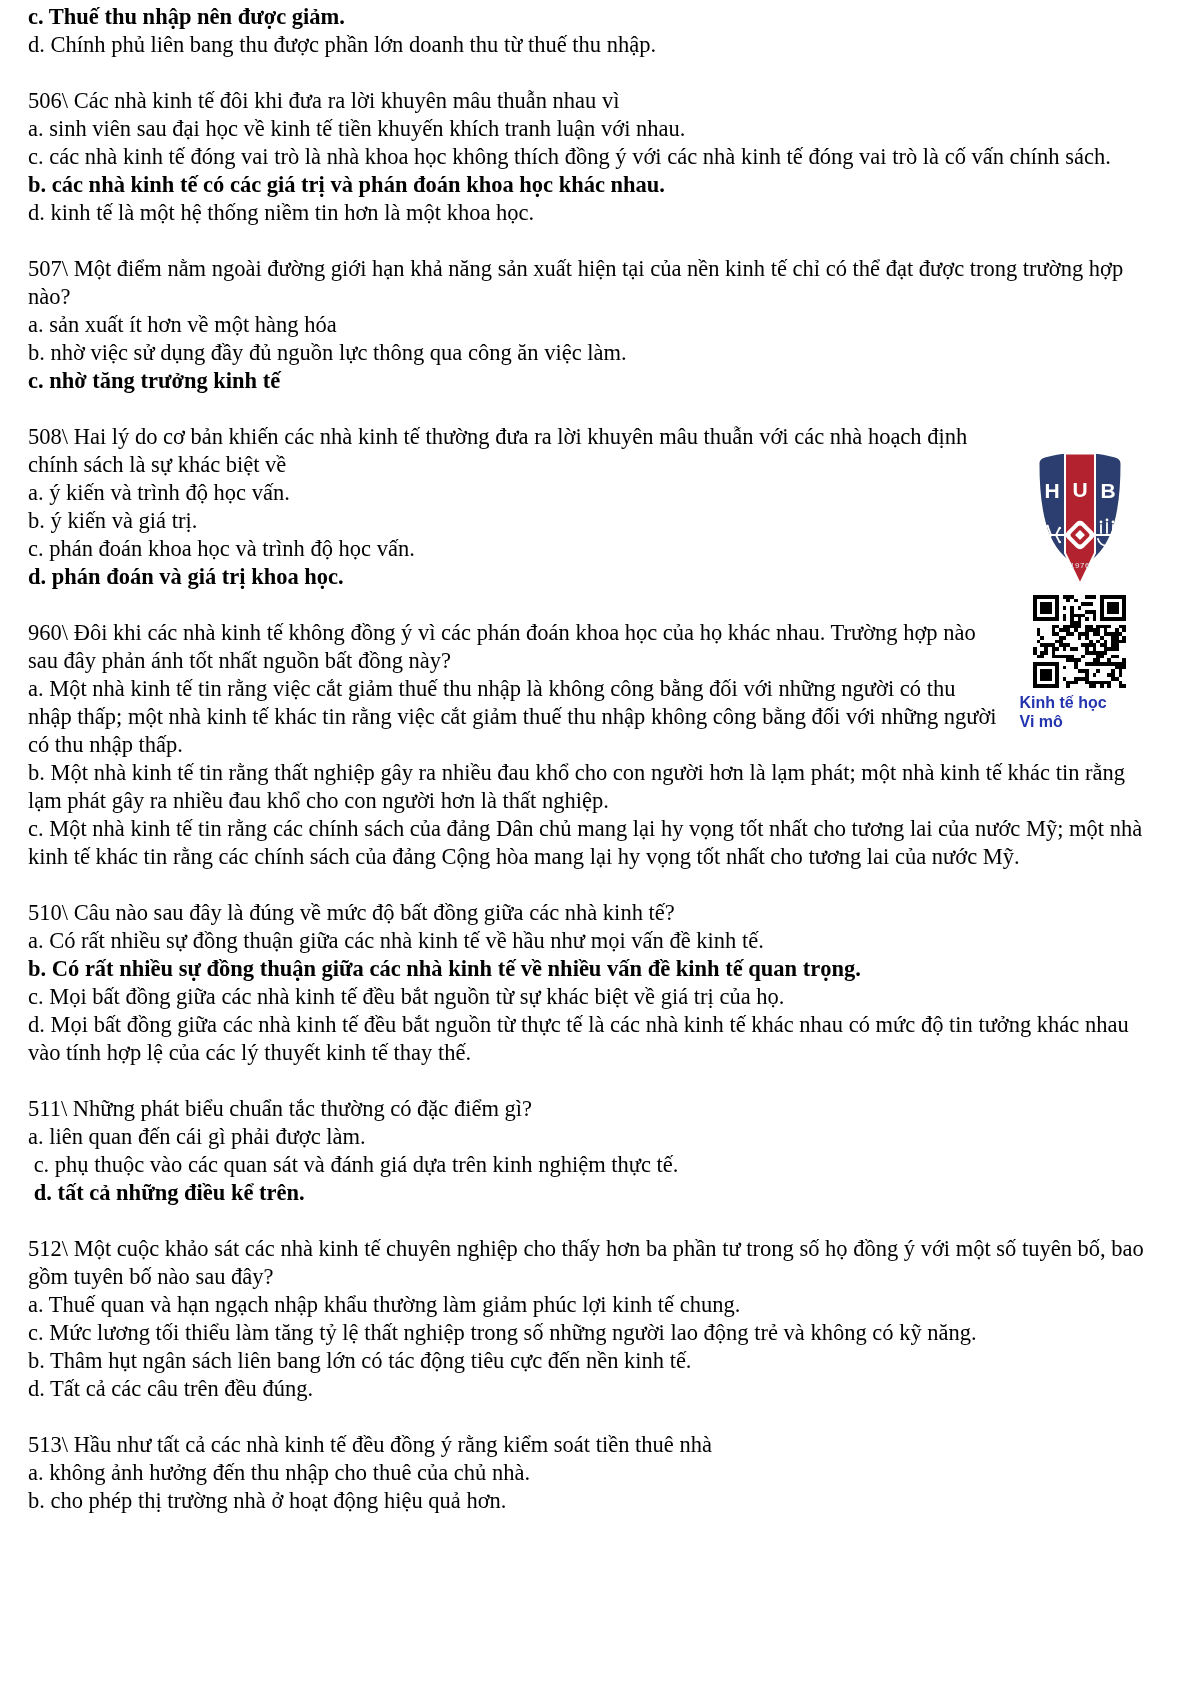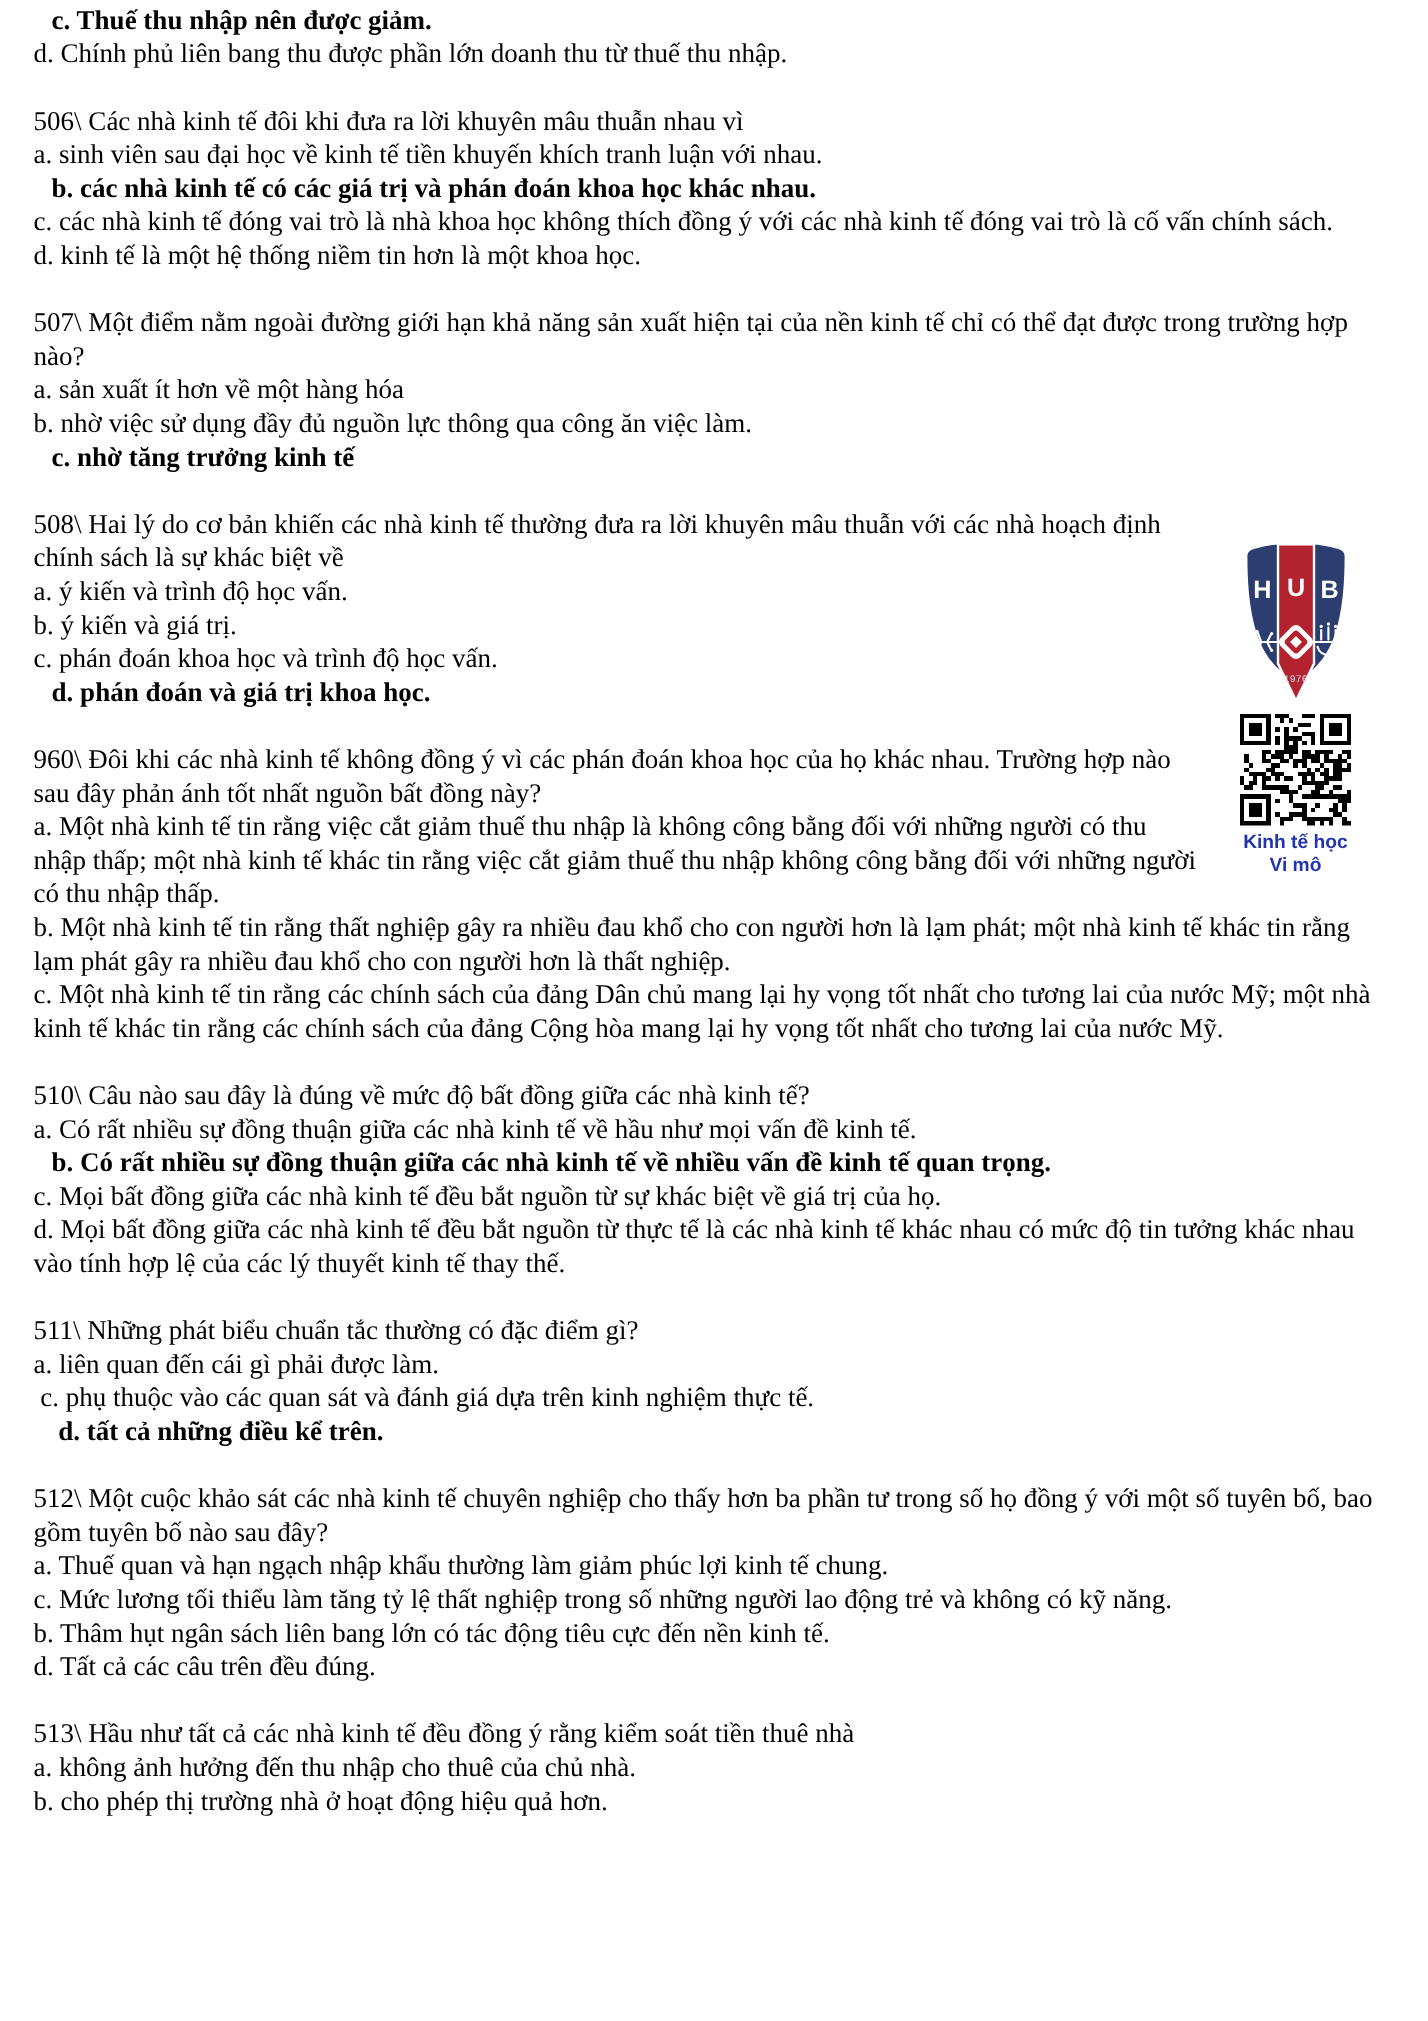--- a/index.html
+++ b/index.html
@@ -13,21 +13,21 @@
     font-family:"Liberation Serif", serif;
     overflow:hidden;
   }
   main{width:100%;}
   .line{
     margin:0;
     font-size:22.5px;
     line-height:28px;
     white-space:pre-wrap;
   }
-  .bold{font-weight:700;margin-left:15px;}
+  .bold{font-weight:700;}
   .blank{min-height:28px;}
   section.question{margin:0;padding:0;}
   
   .badge-float{
     float:right;
     width:158px;
     height:308px;
     padding-top:28px;
     box-sizing:border-box;
   }
@@ -58,39 +58,39 @@
   }
   .emblem{stroke:#ffffff;fill:none;stroke-width:1.8;stroke-linecap:round;}
   .emblem-dot{fill:#ffffff;stroke:none;}
   .qr{display:block;margin-bottom:5px;shape-rendering:crispEdges;background:#fff;}
   .qr-label{
     font-family:"Liberation Sans",sans-serif;
     font-weight:700;
     font-size:16px;
     line-height:19px;
     color:var(--label-blue,#2433ae);
-    text-align:center;
+    text-align:left;
     width:120px;
   }
 </style>
 </head>
 <body style="background: rgb(255, 255, 255); color: rgb(0, 0, 0);">
 
 <main>
   <div id="intro">
       <p class="line bold">c. Thuế thu nhập nên được giảm.</p>
       <p class="line">d. Chính phủ liên bang thu được phần lớn doanh thu từ thuế thu nhập.</p>
     </div>
   <div id="qlist">
       <p class="line blank"></p>
       <section class="question">
         <p class="line stem"><span>506\</span> Các nhà kinh tế đôi khi đưa ra lời khuyên mâu thuẫn nhau vì</p>
         <p class="line option">a. sinh viên sau đại học về kinh tế tiền khuyến khích tranh luận với nhau.</p>
+        <p class="line option">c. các nhà kinh tế đóng vai trò là nhà khoa học không thích đồng ý với các nhà kinh tế đóng vai trò là cố vấn chính sách.</p>
         <p class="line option bold">b. các nhà kinh tế có các giá trị và phán đoán khoa học khác nhau.</p>
-        <p class="line option">c. các nhà kinh tế đóng vai trò là nhà khoa học không thích đồng ý với các nhà kinh tế đóng vai trò là cố vấn chính sách.</p>
         <p class="line option">d. kinh tế là một hệ thống niềm tin hơn là một khoa học.</p>
       </section>
       <p class="line blank"></p>
       <section class="question">
         <p class="line stem"><span>507\</span> Một điểm nằm ngoài đường giới hạn khả năng sản xuất hiện tại của nền kinh tế chỉ có thể đạt được trong trường hợp nào?</p>
         <p class="line option">a. sản xuất ít hơn về một hàng hóa</p>
         <p class="line option">b. nhờ việc sử dụng đầy đủ nguồn lực thông qua công ăn việc làm.</p>
         <p class="line option bold">c. nhờ tăng trưởng kinh tế</p>
       </section>
       <p class="line blank"></p>

